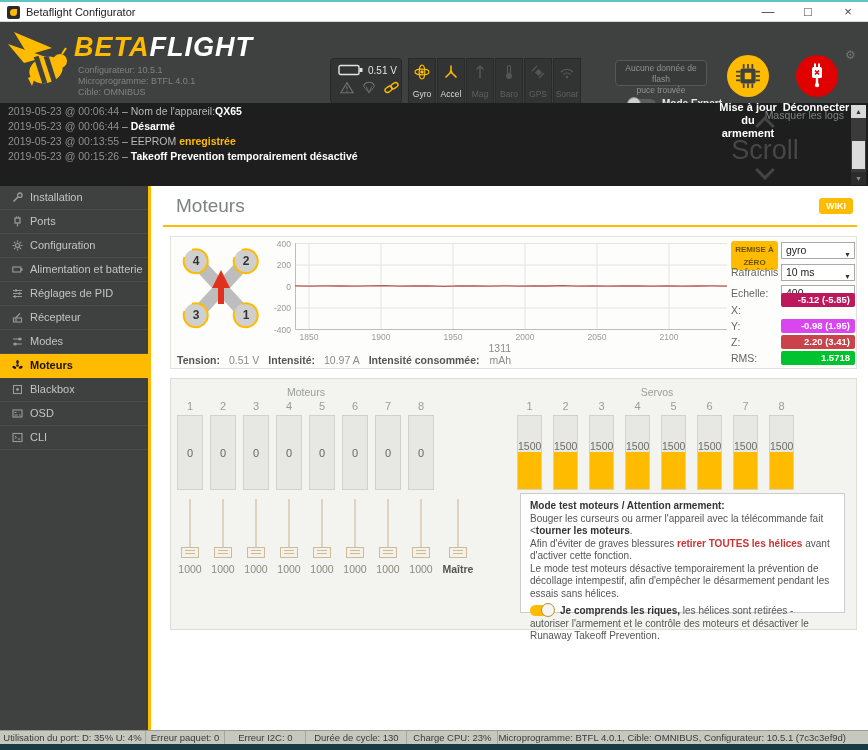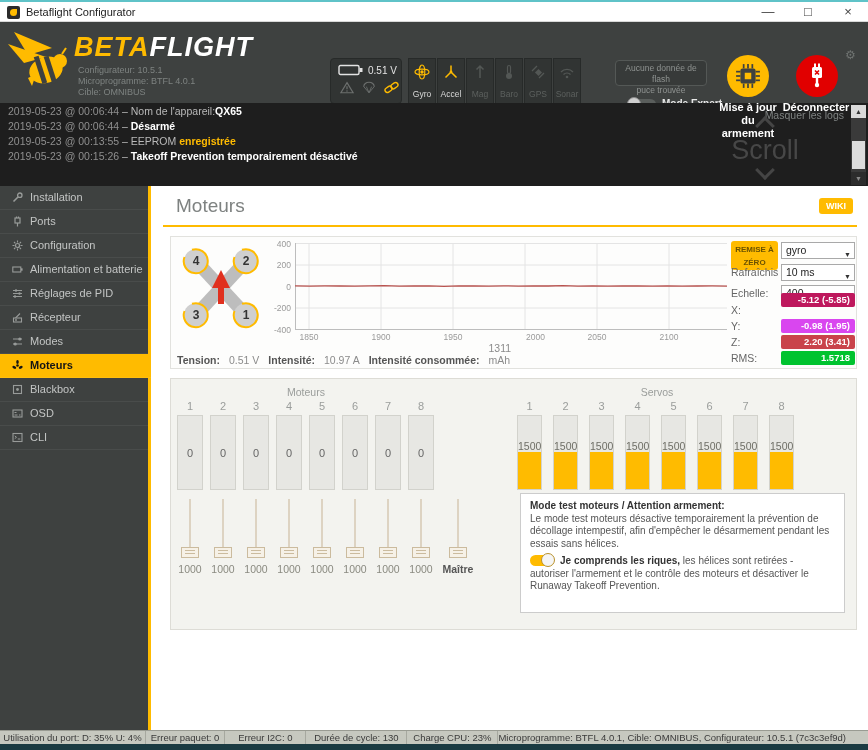--- a/index.html
+++ b/index.html
@@ -69,21 +69,21 @@
   .ylab{position:absolute;width:22px;text-align:right;font-size:8.5px;color:#9a9a9a;}
   .xlab{position:absolute;width:40px;text-align:center;font-size:8.5px;color:#9a9a9a;top:95px;}
   .gsel{position:absolute;width:74px;height:17px;background:#fff;border:1px solid #a9a9a9;box-sizing:border-box;font-size:10.5px;color:#222;line-height:15px;padding-left:4px;cursor:pointer;}
   .gsel .arr{position:absolute;right:3px;top:4px;font-size:7px;color:#333;}
   .glbl{position:absolute;font-size:10.5px;color:#666;}
   .badge{position:absolute;width:74px;height:14px;border-radius:2px;color:#fff;font-size:9.5px;font-weight:bold;line-height:14px;text-align:right;padding-right:5px;box-sizing:border-box;}
   .resetbtn{position:absolute;left:560px;top:4px;width:47px;height:29px;background:#ffbb00;border-radius:3px;color:#6b5200;font-size:8px;font-weight:bold;text-align:center;line-height:13px;padding-top:2px;box-sizing:border-box;cursor:pointer;}
   .metrics{position:absolute;left:6px;top:101px;height:28px;display:flex;align-items:flex-end;gap:9px;font-size:10.5px;}
   .metrics .ml{color:#555;font-weight:bold;}
   .metrics .mv{color:#8b8b8b;}
-  .metrics .consumed{text-align:left;line-height:12px;color:#8b8b8b;}
+  .metrics .consumed{text-align:right;line-height:12px;color:#8b8b8b;}
 
   .mpanel{position:absolute;left:19px;top:192px;width:687px;height:252px;background:#f3f3ef;border:1px solid #dddcd6;box-sizing:border-box;}
   .grouptitle{position:absolute;top:7px;text-align:center;font-size:10.5px;color:#9a9d9b;}
   .colnum{position:absolute;top:21px;text-align:center;font-size:11px;color:#9a9d9b;}
   .mbar{position:absolute;top:36px;width:26px;height:75px;background:#e7e7e3;border:1px solid #d2d2cc;box-sizing:border-box;}
   .mbar .v{position:absolute;left:0;right:0;top:31px;text-align:center;font-size:11px;color:#666;}
   .sbar{position:absolute;top:36px;width:25px;height:75px;background:#e7e7e3;border:1px solid #d2d2cc;box-sizing:border-box;overflow:hidden;}
   .sbar .fill{position:absolute;left:0;right:0;bottom:0;height:37px;background:#ffbb00;}
   .sbar .v{position:absolute;left:0;right:0;top:24px;text-align:center;font-size:10.5px;color:#6e6e66;z-index:2;}
   .slider .track{position:absolute;width:2px;height:50px;background:#ddd3c2;}
@@ -406,21 +406,21 @@
           <line x1="0" y1="65" x2="432" y2="65"></line>
         </g>
         <line x1="0.5" y1="0" x2="0.5" y2="87" stroke="#bdbdbd" stroke-width="1"></line>
         <line x1="0" y1="86.5" x2="432" y2="86.5" stroke="#bdbdbd" stroke-width="1"></line>
         <polyline points="0.0,42.8 14.9,43.1 29.8,42.9 44.7,43.0 59.6,43.2 74.5,42.9 89.4,42.7 104.3,43.1 119.2,43.0 134.1,42.8 149.0,43.3 163.9,42.9 178.8,43.0 193.7,43.1 208.6,42.8 223.4,43.2 238.3,42.9 253.2,43.0 268.1,42.7 283.0,43.2 297.9,42.9 312.8,43.1 327.7,43.0 342.6,42.8 357.5,43.1 372.4,42.9 387.3,43.2 402.2,43.0 417.1,42.9 432.0,43.1" fill="none" stroke-width="1.3" stroke="#b9534f"></polyline>
       </svg>
 
       <div class="xlab" style="left:118px;">1850</div>
       <div class="xlab" style="left:190px;">1900</div>
       <div class="xlab" style="left:262px;">1950</div>
-      <div class="xlab" style="left:334px;text-align:right;">2000</div>
+      <div class="xlab" style="left:334px;">2000</div>
       <div class="xlab" style="left:406px;">2050</div>
       <div class="xlab" style="left:478px;">2100</div>
 
       <div class="resetbtn">
         <div>REMISE À</div>
         <div>ZÉRO</div>
       </div>
       <div class="gsel" style="left:610px;top:5px;"><span>gyro</span><span class="arr">▼</span></div>
       <div class="glbl" style="left:560px;top:29px;">Rafraîchis</div>
       <div class="gsel" style="left:610px;top:27px;"><span>10 ms</span><span class="arr">▼</span></div>
@@ -597,20 +597,22 @@
           <div class="track" style="left:286px;top:120px;"></div>
           <div class="handle" style="left:278px;top:168px;">
             <i></i>
             <i></i>
           </div>
           <div class="val master" style="left:265px;top:184px;">Maître</div>
         </div>
 
       <div class="warnbox">
         <div class="tt">Mode test moteurs / Attention armement:</div>
+        <div><span>Bouger les curseurs ou armer l'appareil avec la télécommande fait &lt;</span><b>tourner les moteurs</b><span>.</span></div>
+        <div><span>Afin d'éviter de graves blessures </span><span class="red">retirer TOUTES les hélices</span><span> avant d'activer cette fonction.</span></div>
         <div>Le mode test moteurs désactive temporairement la prévention de décollage intempestif, afin d'empêcher le désarmement pendant les essais sans hélices.</div>
         <div style="margin-top:5px;">
           <span class="warntgl"><i></i></span><b>Je comprends les riques,</b><span> les hélices sont retirées - autoriser l'armement et le contrôle des moteurs et désactiver le Runaway Takeoff Prevention.</span>
         </div>
       </div>
     </div>
   </div>
 
   <div class="statusbar">
     <div class="seg" style="width:148px;">Utilisation du port: D: 35% U: 4%</div>

